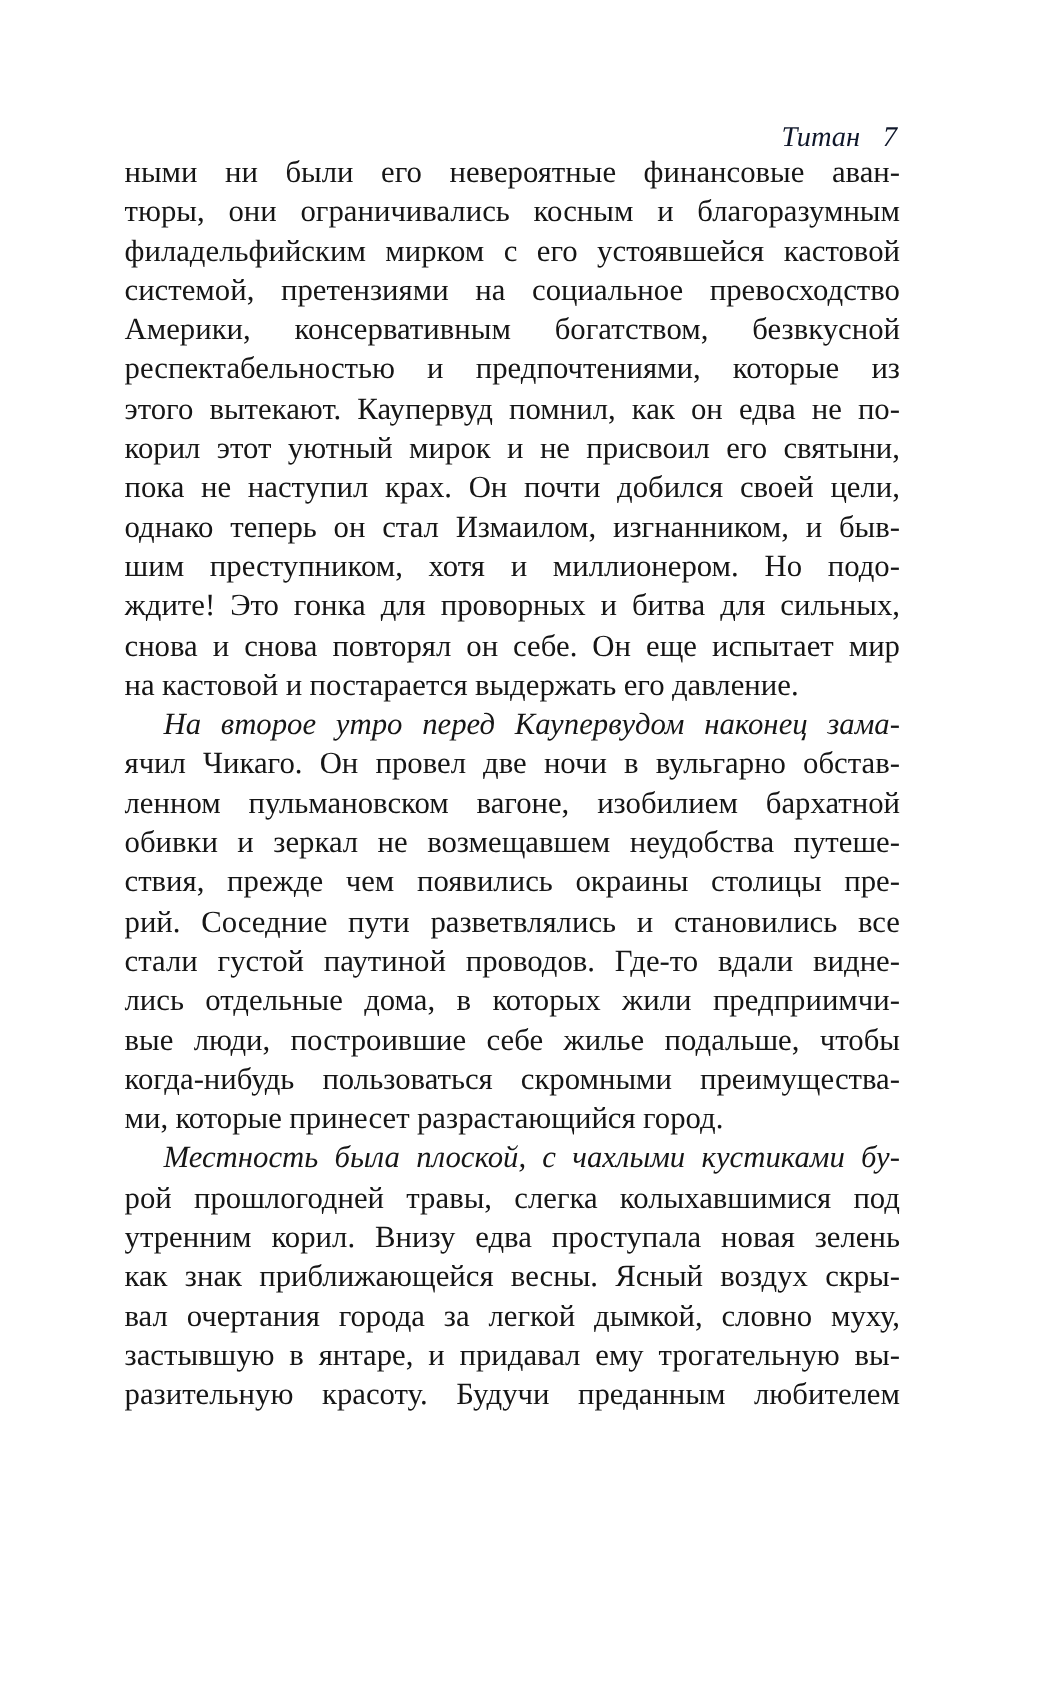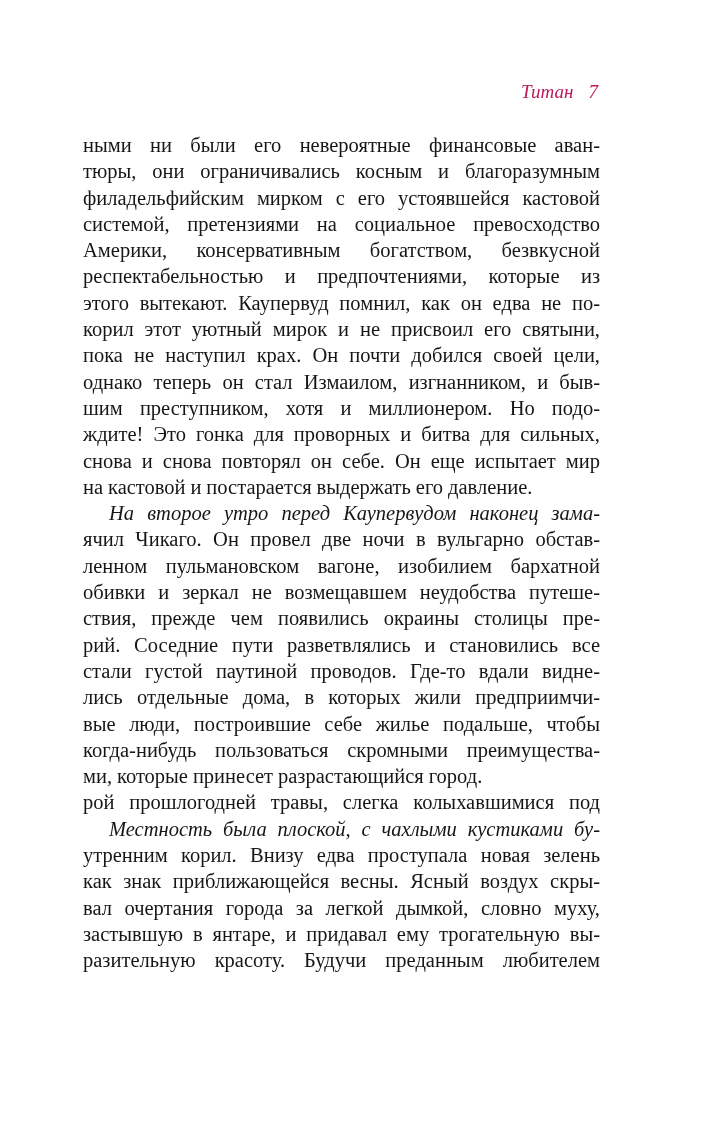--- a/index.html
+++ b/index.html
@@ -20,30 +20,29 @@
     position: absolute;
     left: 83px;
     top: 82px;
     width: 517px;
   }
   .running-header {
     text-align: right;
     font-style: italic;
     font-size: 19px;
     line-height: 20px;
-    color: #be185d;
+    color: #0f172a;
     padding-right: 2px;
   }
   .running-header .page-num {
     display: inline-block;
     margin-left: 15px;
     font-style: italic;
   }
   .body-text {
-    margin-top: 30px;
     font-size: 20.5px;
   }
   .line {
     line-height: 26.3px;
     height: 26.3px;
     overflow: hidden;
     white-space: normal;
     text-align: justify;
     text-align-last: justify;
     word-spacing: -0.2px;
@@ -94,22 +93,22 @@
         <div class="line">ствия, прежде чем появились окраины столицы пре-</div>
         <div class="line">рий. Соседние пути разветвлялись и становились все</div>
         <div class="line">стали густой паутиной проводов. Где-то вдали видне-</div>
         <div class="line">лись отдельные дома, в которых жили предприимчи-</div>
         <div class="line">вые люди, построившие себе жилье подальше, чтобы</div>
         <div class="line">когда-нибудь пользоваться скромными преимущества-</div>
         <div class="line endline">ми, которые принесет разрастающийся город.</div>
       </div>
 
       <div class="para">
+        <div class="line indent">Местность была плоской, с чахлыми кустиками бу-</div>
         <div class="line">рой прошлогодней травы, слегка колыхавшимися под</div>
-        <div class="line indent">Местность была плоской, с чахлыми кустиками бу-</div>
         <div class="line">утренним корил. Внизу едва проступала новая зелень</div>
         <div class="line">как знак приближающейся весны. Ясный воздух скры-</div>
         <div class="line">вал очертания города за легкой дымкой, словно муху,</div>
         <div class="line">застывшую в янтаре, и придавал ему трогательную вы-</div>
         <div class="line">разительную красоту. Будучи преданным любителем</div>
       </div>
 
     </div>
   </div>
 </div>

